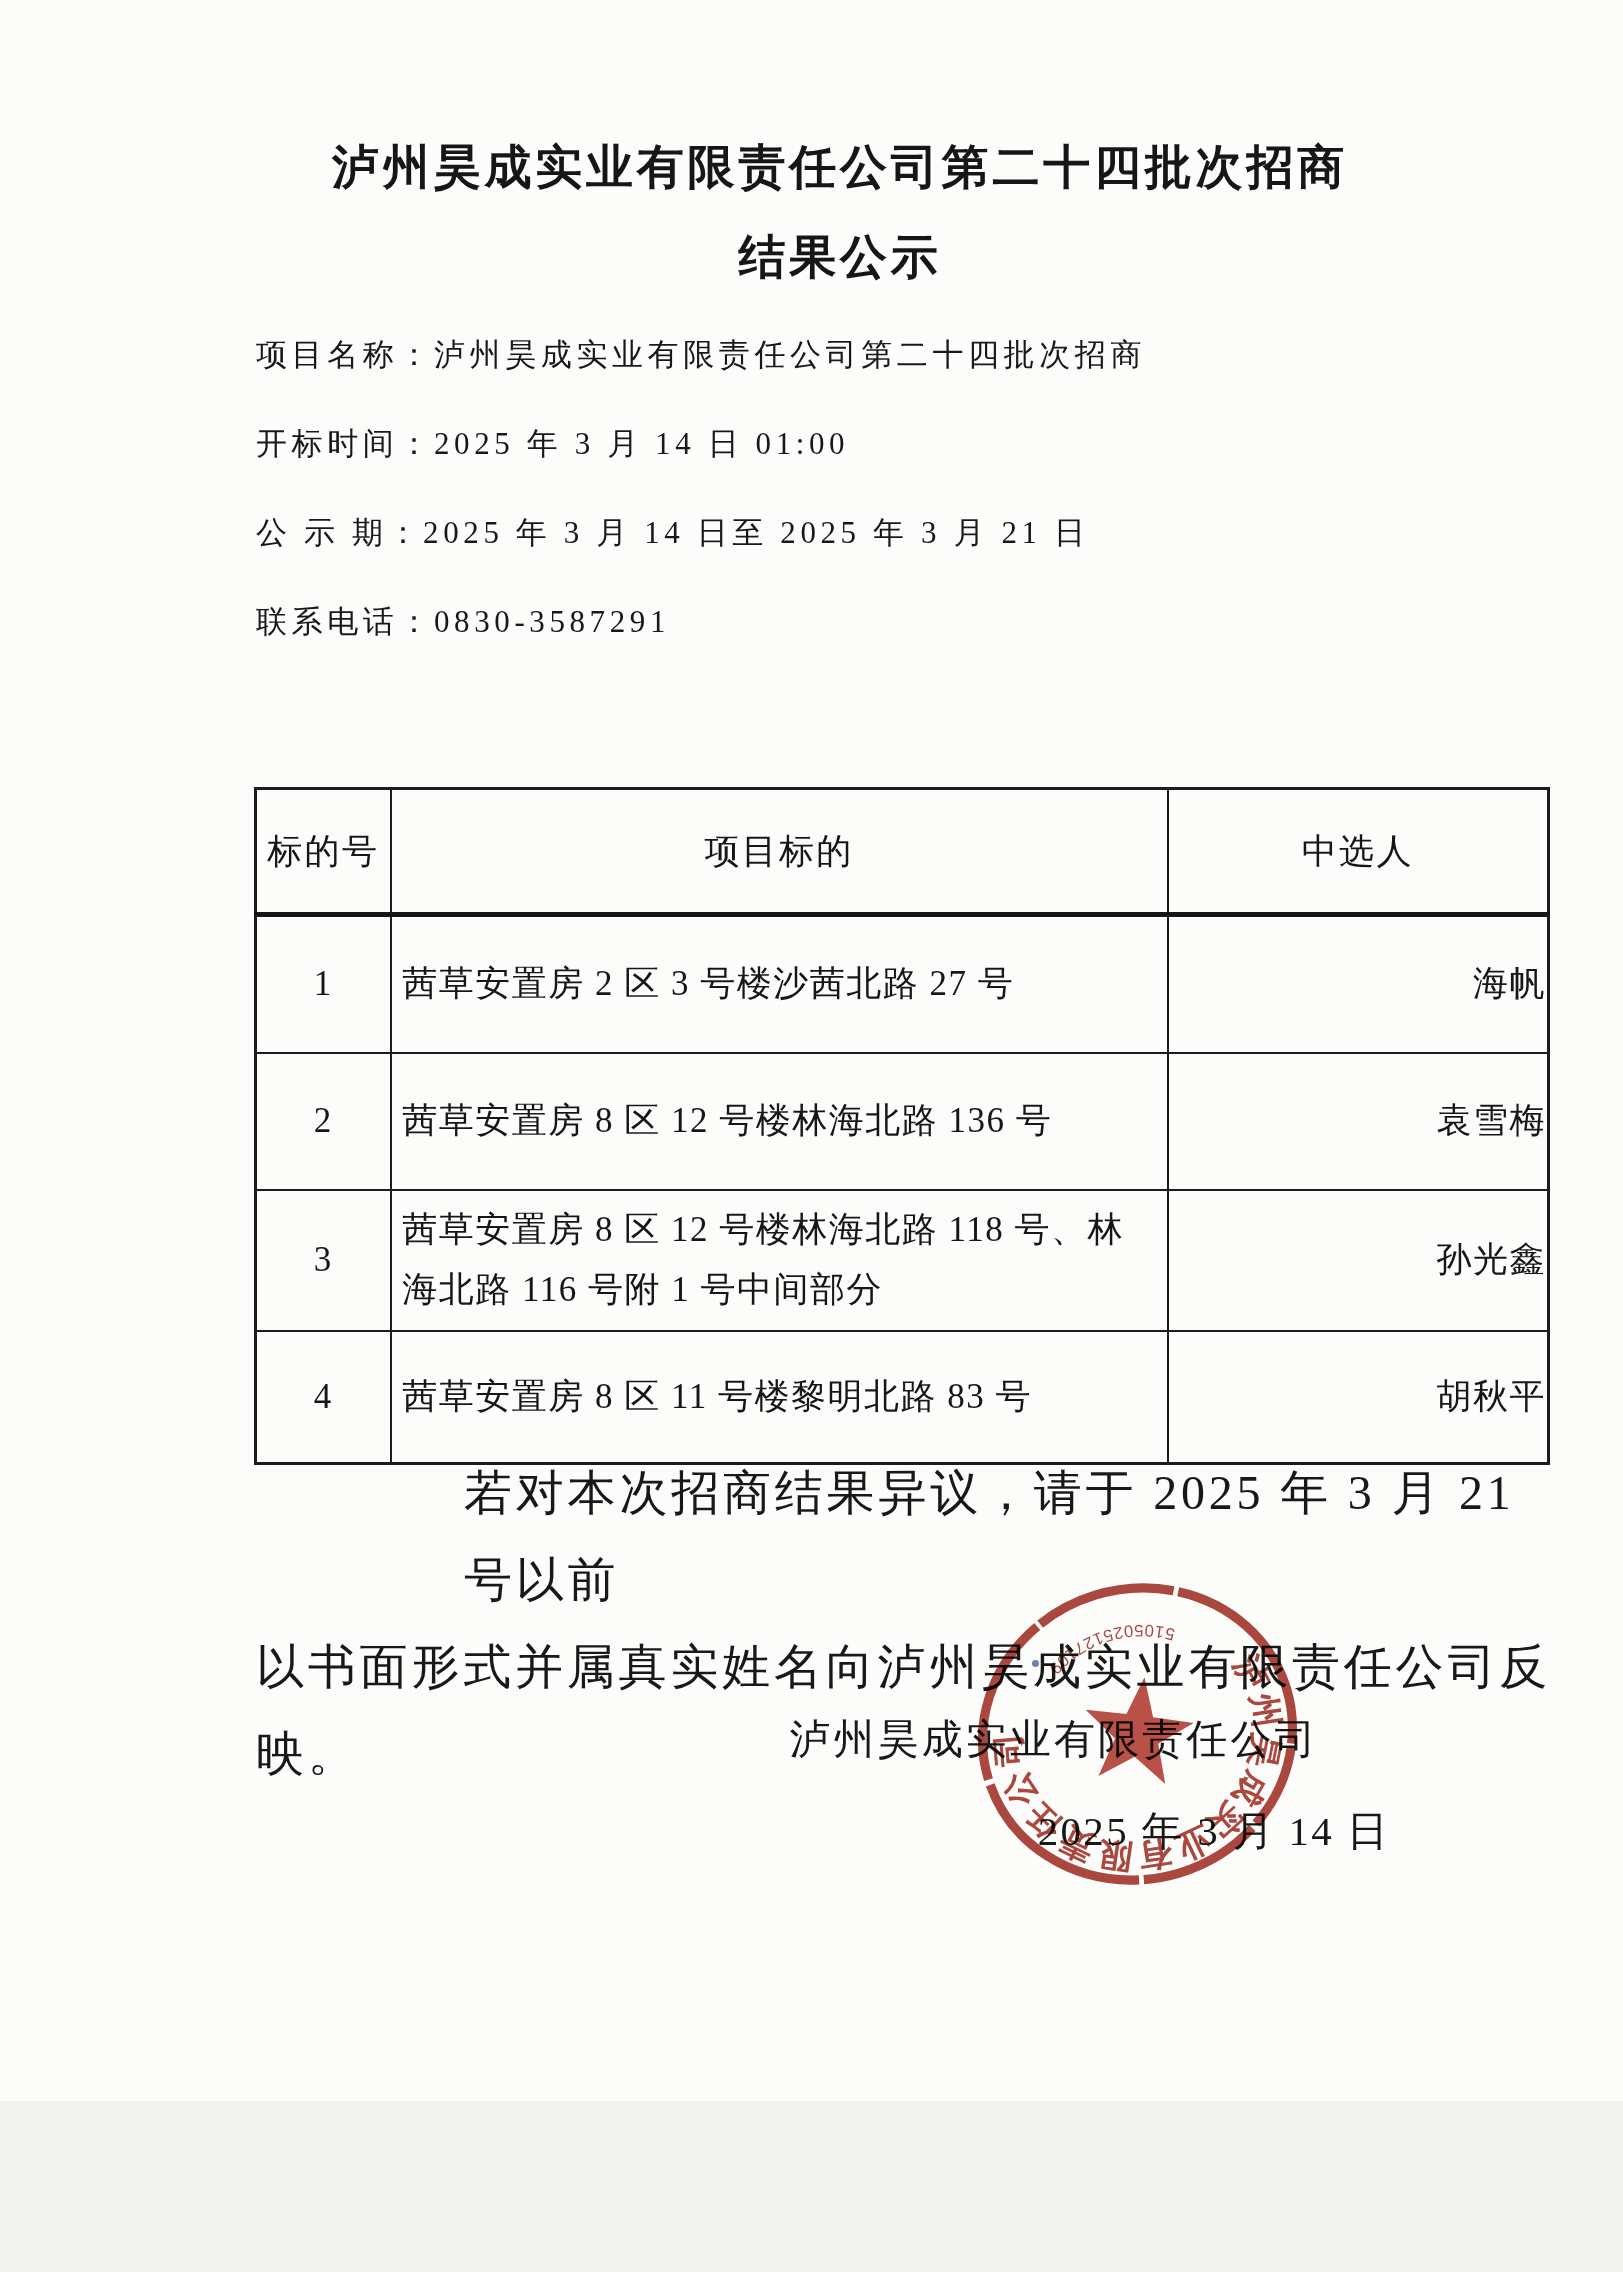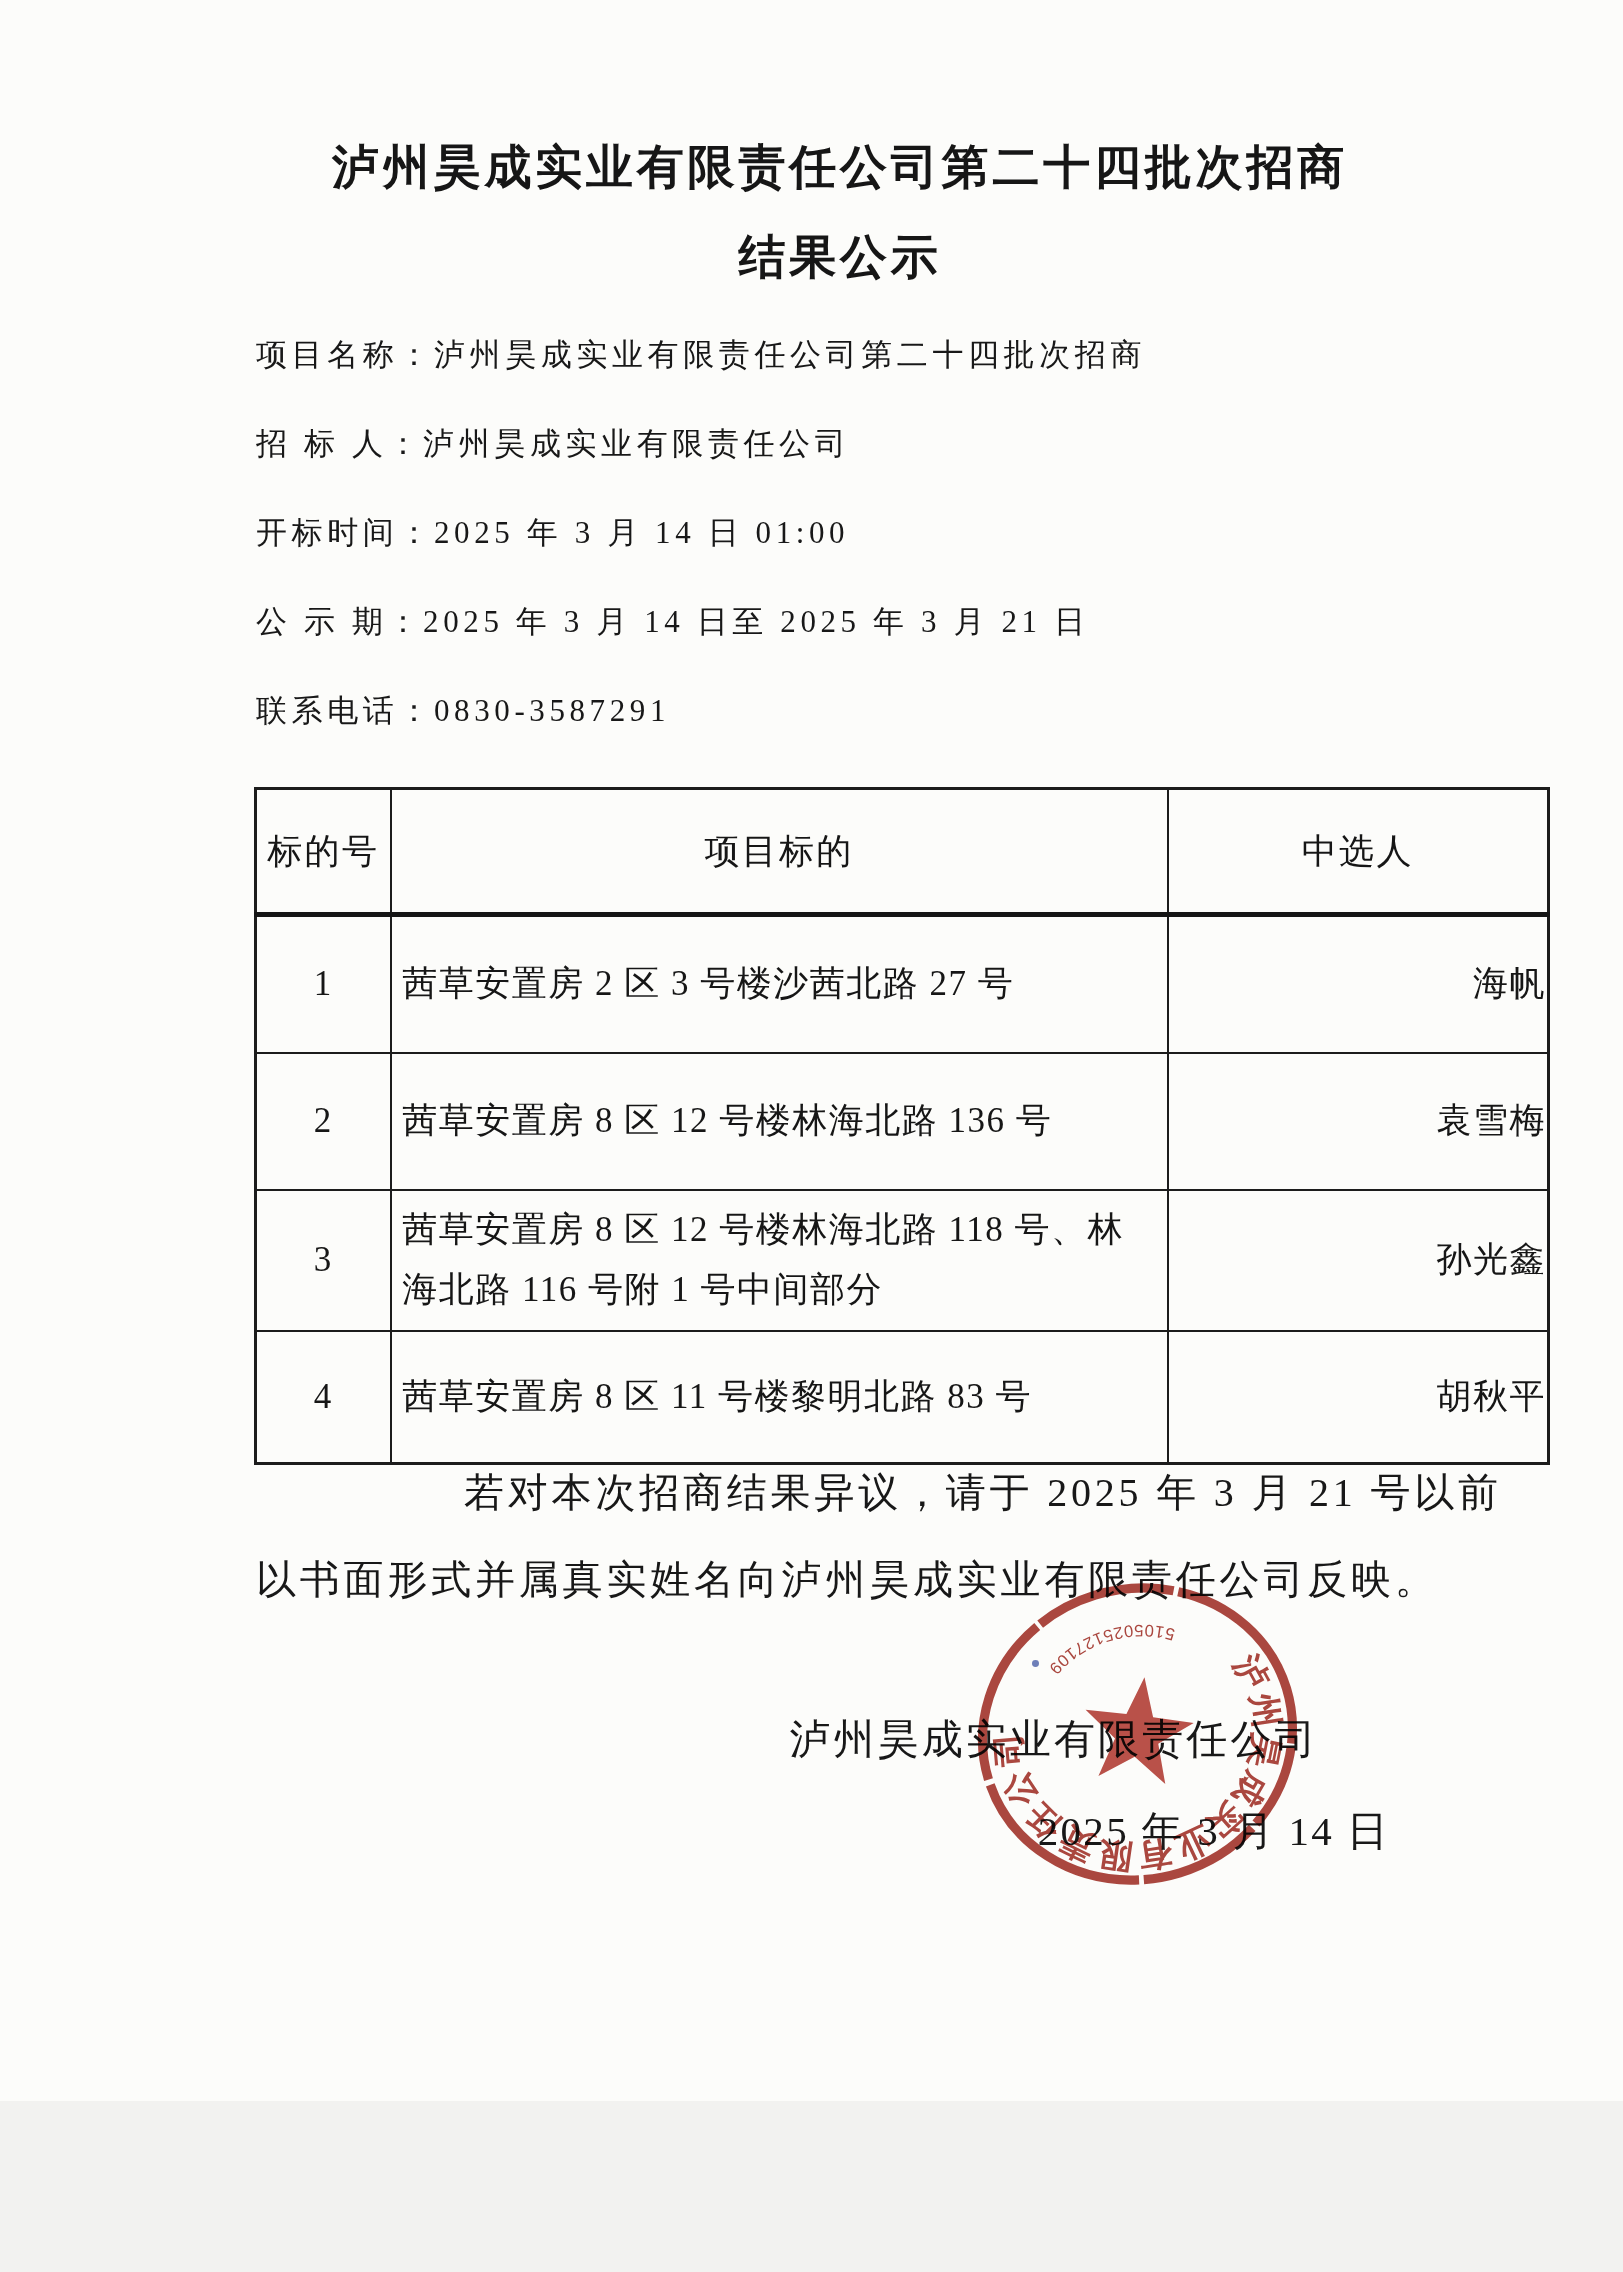--- a/index.html
+++ b/index.html
@@ -42,21 +42,21 @@
   table.results tbody tr:nth-child(1){height:138px;}
   table.results tbody tr:nth-child(2){height:137px;}
   table.results tbody tr:nth-child(3){height:141px;}
   table.results tbody tr:nth-child(4){height:133px;}
   table.results td{vertical-align:middle;letter-spacing:1.5px;line-height:60px;}
   td.c-id,th.h-id{text-align:center;}
   td.c-subject{text-align:left;padding:0 17px 0 10.7px;}
   td.c-winner,th.h-winner{text-align:right;}
   .closing-block{
     position:absolute;top:1449px;left:256px;width:1300px;
-    font-size:40px;line-height:87px;letter-spacing:3.8px;color:#181818;
+    font-size:48px;line-height:87px;letter-spacing:3.8px;color:#181818;
   }
   .closing-block p{margin:0;}
   .closing-indent{padding-left:208px;}
   .sig-company{
     position:absolute;top:1712px;left:771px;width:566px;
     text-align:center;font-size:41px;letter-spacing:3.1px;color:#181818;
     white-space:nowrap;
   }
   .sig-date{
     position:absolute;top:1804px;left:824px;width:566px;
@@ -77,21 +77,20 @@
 
 <div class="page">
 
   <div class="title-block">
     <div>泸州昊成实业有限责任公司第二十四批次招商</div>
     <div>结果公示</div>
   </div>
 
   <div class="meta-block">
     <p class="meta-line"><span>项目名称：</span><span>泸州昊成实业有限责任公司第二十四批次招商</span></p>
-    <p class="meta-line"><span>招 标 人：</span><span>泸州昊成实业有限责任公司</span></p>
     <p class="meta-line"><span>开标时间：</span><span>2025 年 3 月 14 日  01:00</span></p>
     <p class="meta-line"><span>公 示 期：</span><span>2025 年 3 月 14 日至 2025 年 3 月 21 日</span></p>
     <p class="meta-line"><span>联系电话：</span><span>0830-3587291</span></p>
   </div>
 
   <table class="results">
     <colgroup>
         <col style="width:135px">
         <col style="width:777px">
         <col style="width:381px">

